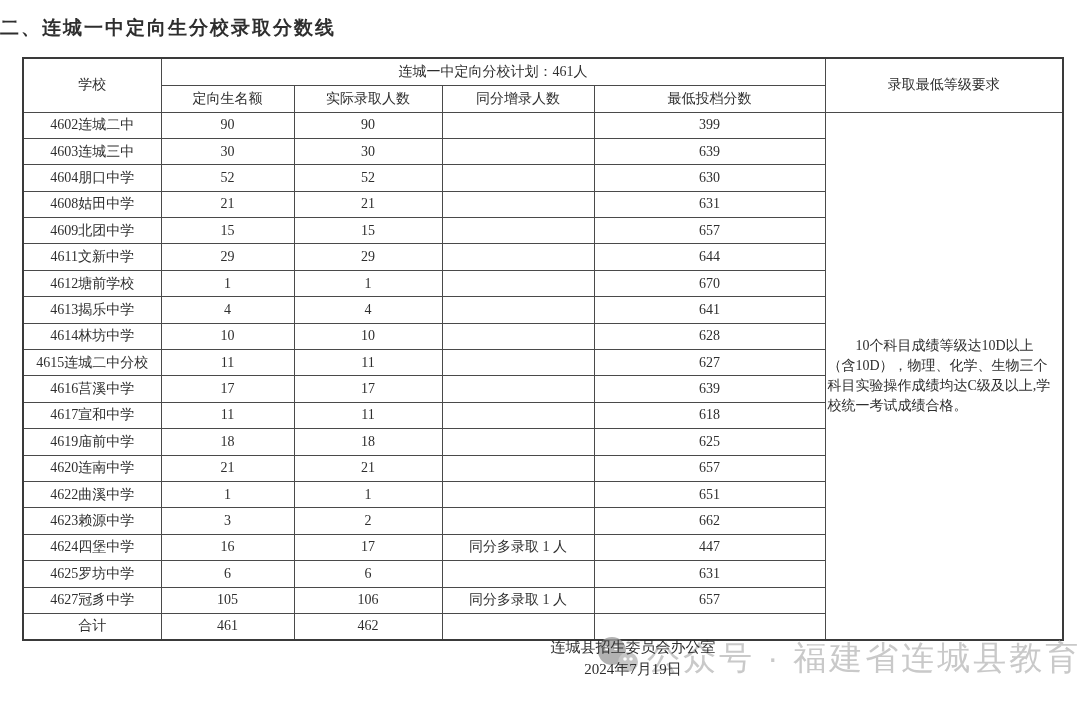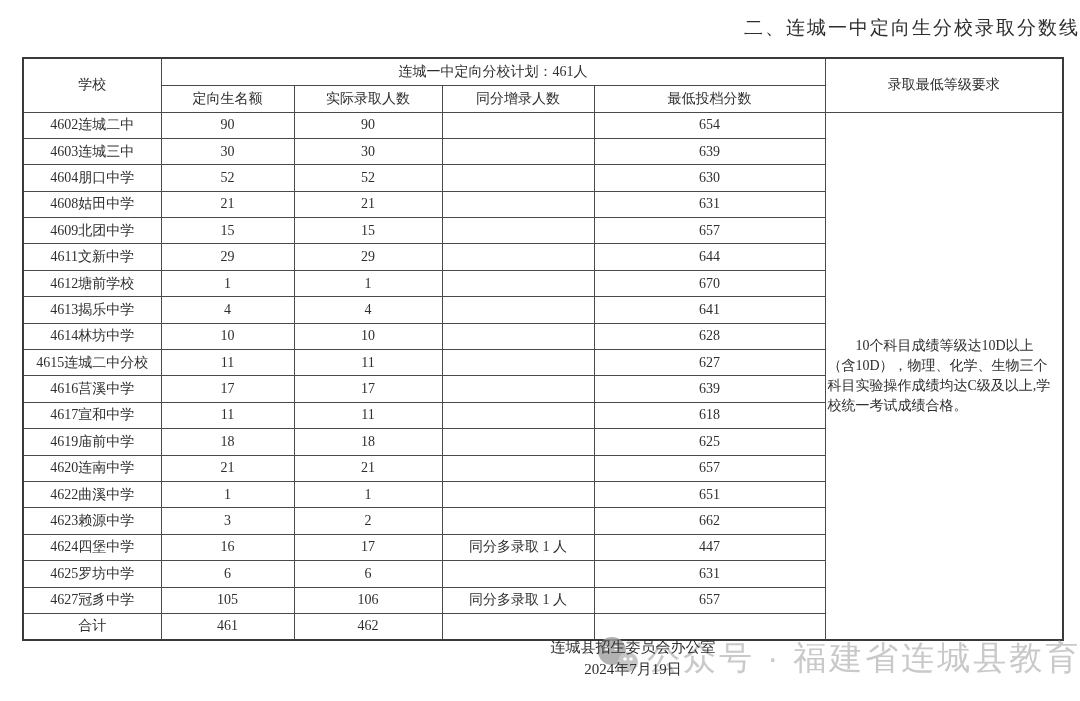--- a/index.html
+++ b/index.html
@@ -7,23 +7,23 @@
     width: 1080px; height: 701px;
     background: #ffffff;
     font-family: "Liberation Serif", "DejaVu Serif", serif;
     color: #2e2e2e;
     position: relative;
     overflow: hidden;
   }
   .title {
     position: absolute;
     top: 15px; left: 0; width: 100%;
-    text-align: right;
+    text-align: left;
     font-size: 19px;
-    font-weight: normal;
+    font-weight: bold;
     letter-spacing: 2px;
   }
   table.score-table {
     position: absolute;
     left: 22px; top: 57px;
     width: 1040px; height: 584px;
     border-collapse: collapse;
     table-layout: fixed;
     border: 2px solid #3a3a3a;
   }
@@ -104,21 +104,21 @@
       <th>同分增录人数</th>
       <th>最低投档分数</th>
     </tr>
   </thead>
   <tbody id="table-body">
       <tr>
         <td>4602连城二中</td>
         <td>90</td>
         <td>90</td>
         <td></td>
-        <td>654</td>
+        <td>399</td>
         <td rowspan="20" class="req-cell">
           <div class="req-text">10个科目成绩等级达10D以上（含10D），物理、化学、生物三个科目实验操作成绩均达C级及以上,学校统一考试成绩合格。</div>
         </td>
       </tr>
       <tr>
         <td>4603连城三中</td>
         <td>30</td>
         <td>30</td>
         <td></td>
         <td>639</td>

